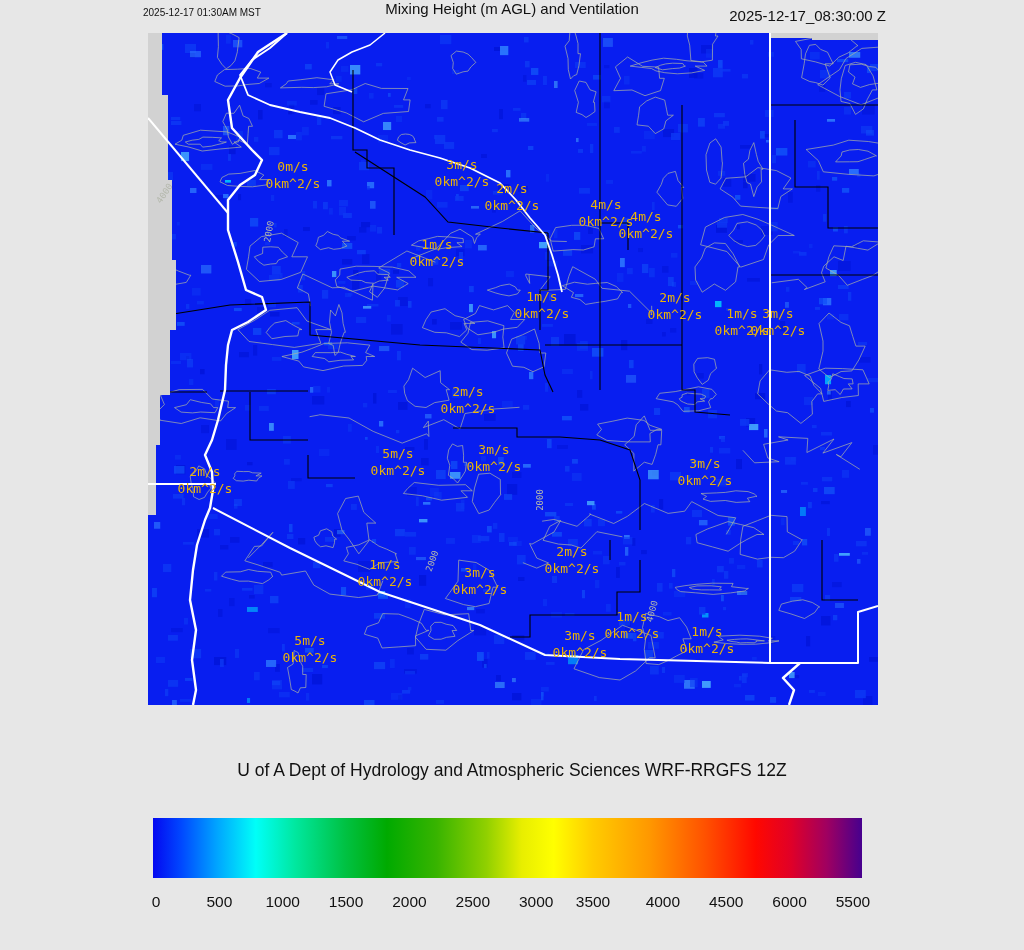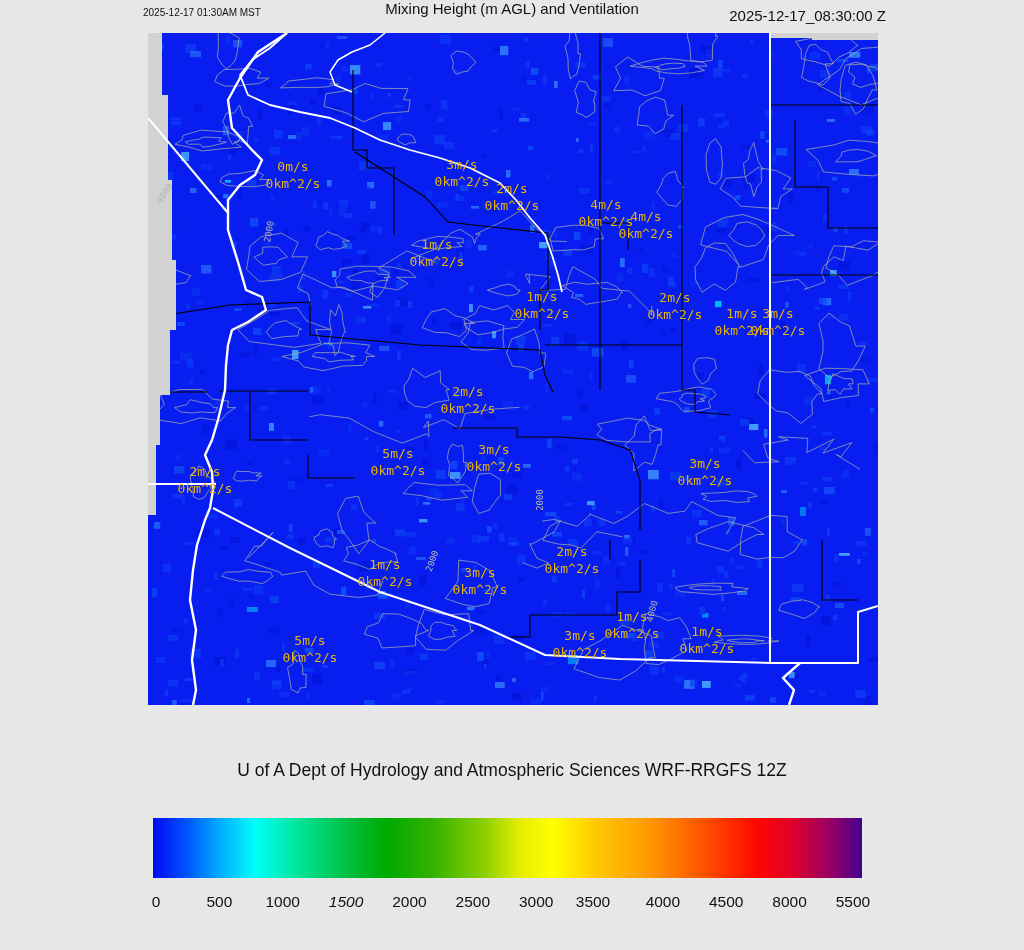--- a/index.html
+++ b/index.html
@@ -862,22 +862,22 @@
     </div>
 </div>
 
 <div id="caption">U of A Dept of Hydrology and Atmospheric Sciences WRF-RRGFS 12Z</div>
 
 <div id="colorbar" style="background: linear-gradient(to right, rgb(4, 8, 240) 0%, rgb(0, 72, 255) 4%, rgb(0, 164, 255) 9%, rgb(0, 255, 248) 14.5%, rgb(0, 232, 160) 20%, rgb(0, 194, 68) 27%, rgb(0, 170, 0) 33%, rgb(56, 180, 0) 40%, rgb(144, 208, 0) 47%, rgb(232, 238, 0) 52%, rgb(255, 255, 0) 56.5%, rgb(255, 204, 0) 62%, rgb(255, 152, 0) 70%, rgb(255, 80, 0) 78%, rgb(255, 8, 0) 85%, rgb(224, 0, 40) 90%, rgb(160, 0, 96) 95%, rgb(70, 0, 142) 100%);"></div>
 <div id="ticks">
     <span style="left: 0px;">0</span>
     <span style="left: 63.36px;">500</span>
     <span style="left: 126.72px;">1000</span>
-    <span style="left: 190.08px; font-style: italic;">1500</span>
+    <span style="left: 190.08px;">1500</span>
     <span style="left: 253.44px;">2000</span>
     <span style="left: 316.8px;">2500</span>
     <span style="left: 380.16px;">3000</span>
     <span style="left: 437px;">3500</span>
     <span style="left: 506.88px;">4000</span>
     <span style="left: 570.24px;">4500</span>
-    <span style="left: 633.6px;">8000</span>
+    <span style="left: 633.6px;">6000</span>
     <span style="left: 696.96px;">5500</span>
   </div>
 
 </body></html>

